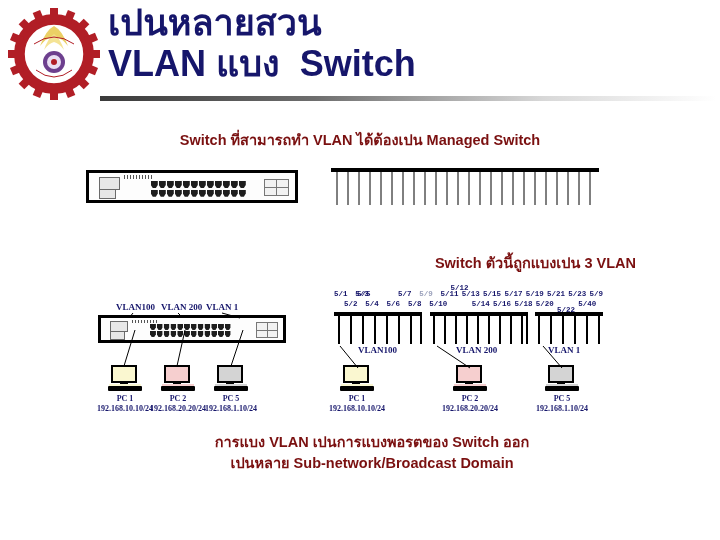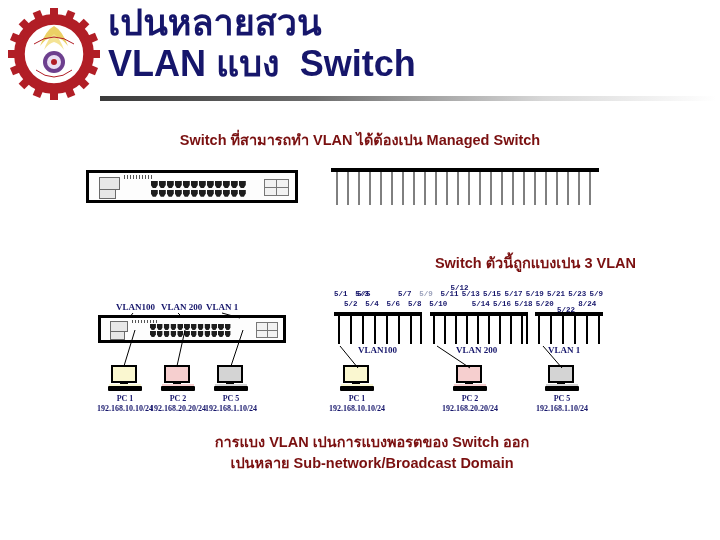--- a/index.html
+++ b/index.html
@@ -233,21 +233,21 @@
     <div class="plabel" style="left: 365.3px; top: 300px;">5/4</div>
     <div class="plabel" style="left: 386.6px; top: 300px;">5/6</div>
     <div class="plabel" style="left: 407.9px; top: 300px;">5/8</div>
     <div class="plabel" style="left: 429.2px; top: 300px;">5/10</div>
     <div class="plabel" style="left: 450.5px; top: 284px;">5/12</div>
     <div class="plabel" style="left: 471.8px; top: 300px;">5/14</div>
     <div class="plabel" style="left: 493.1px; top: 300px;">5/16</div>
     <div class="plabel" style="left: 514.4px; top: 300px; text-align: right;">5/18</div>
     <div class="plabel" style="left: 535.7px; top: 300px;">5/20</div>
     <div class="plabel" style="left: 557px; top: 288px; margin-top: 18px;">5/22</div>
-    <div class="plabel" style="left: 578.3px; top: 300px;">8/24</div>
+    <div class="plabel" style="left: 578.3px; top: 300px;">5/40</div>
   </div>
 
 <div class="comb" style="left:334px;top:312px;width:88px;height:34px;">
   <div class="bar" style="width:88px;"></div>
   <div class="tooth" style="left:4px;height:28px;"></div>
   <div class="tooth" style="left:16px;height:28px;"></div>
   <div class="tooth" style="left:28px;height:28px;"></div>
   <div class="tooth" style="left:40px;height:28px;"></div>
   <div class="tooth" style="left:52px;height:28px;"></div>
   <div class="tooth" style="left:64px;height:28px;"></div>

